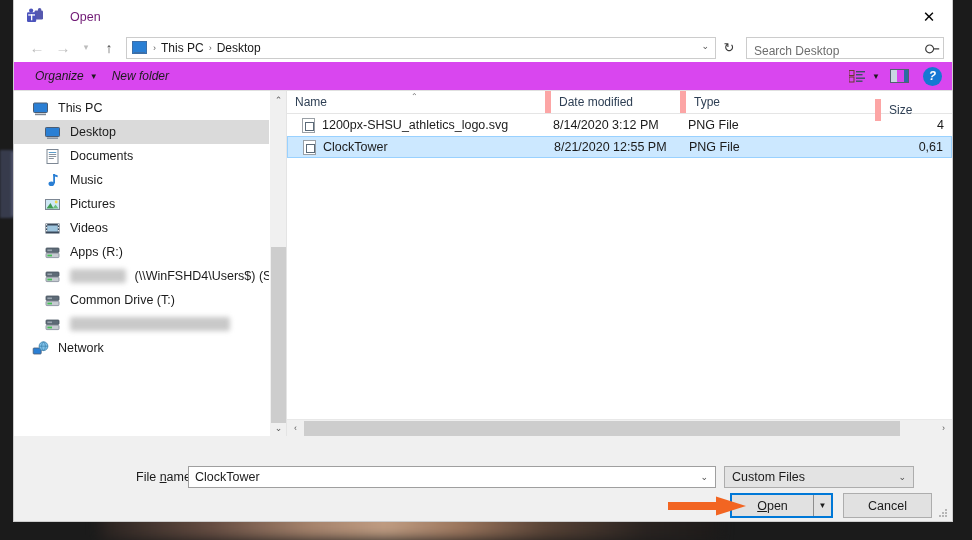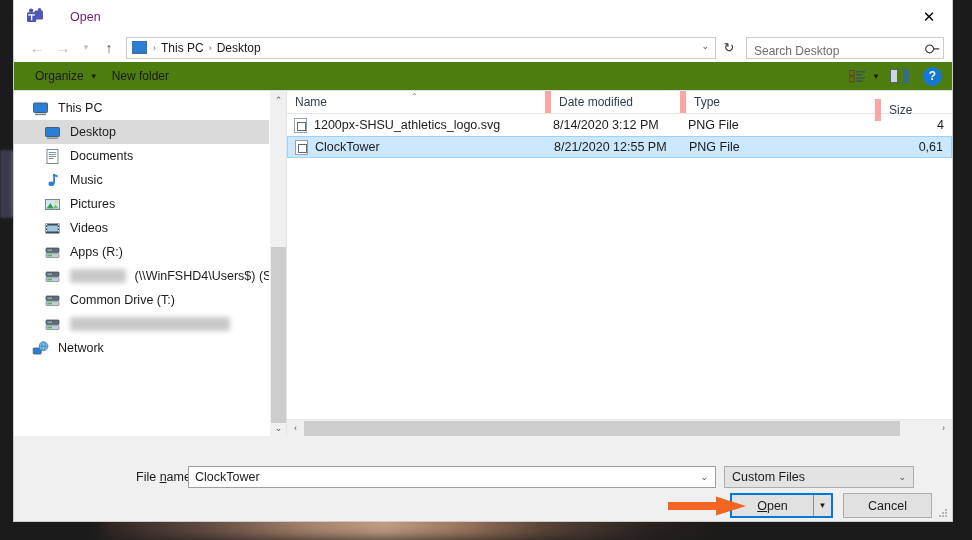--- a/index.html
+++ b/index.html
@@ -84,22 +84,22 @@
   .searchbox {
     width:198px; height:22px; border:1px solid #ccc; background:#fff;
     display:flex; align-items:flex-end; padding:0 4px 0 7px; margin-left:6px;
     flex:0 0 198px;
   }
   .searchbox .ph { flex:1; color:#6d6d6d; font-size:12px; }
   .search-icon { color:#4a4a4a; font-size:12px; transform:rotate(-45deg); }
 
   
   .cmdbar {
-    height:29px; background:#4d7c0f; border-bottom:1px solid #e0e0e0;
-    display:flex; align-items:center; flex:0 0 29px; padding:0 10px 0 14px;
+    height:29px; background:#d946ef; border-bottom:1px solid #e0e0e0;
+    display:flex; align-items:center; flex:0 0 29px; padding:0 10px 0 14px;font-style:italic;
   }
   .cmd-item { font-size:12px; color:#1b1b1b; padding:4px 7px; display:flex; align-items:center; gap:6px;}
   .cmd-caret { font-size:8px; color:#1b1b1b; }
   .cmd-spacer { flex:1; }
   .view-icon-wrap { display:flex; align-items:center; gap:7px; padding:3px 5px; }
   .view-glyph { position:relative; width:16px; height:13px; }
   .pane-glyph { width:19px; height:14px; border:1.4px solid #50626f; position:relative; }
   .pane-glyph::before{content:"";position:absolute;left:0;top:0;bottom:0;width:6px;background:#c9d7e3;}
   .pane-glyph::after{content:"";position:absolute;right:0;top:0;bottom:0;width:4px;background:#2b6ca3;}
   .help-btn {
@@ -161,21 +161,21 @@
   .col.size { flex:1 1 auto;margin-top:15px; }
   .sortcaret {
     position:absolute; left:124px; top:1px; font-size:8px; color:#6f6f6f;
   }
   .rows { flex:1 1 auto; overflow:hidden; }
   .frow {
     height:22px; display:flex; align-items:center; font-size:12.5px; color:#1b1b1b;
   }
   .frow.selected { background:#cce8ff; border:1px solid #99d1ff; height:22px; }
   .fcell { padding-left:8px; display:flex; align-items:center; gap:7px; white-space:nowrap; overflow:hidden;}
-  .fcell.name { width:258px; flex:0 0 258px; padding-left:7px;text-align:center; }
+  .fcell.name { width:258px; flex:0 0 258px; padding-left:15px;text-align:center; }
   .fcell.date { width:135px; flex:0 0 135px; }
   .fcell.type { width:195px; flex:0 0 195px; }
   .fcell.size { flex:1 1 auto; text-align:right; justify-content:flex-end; padding-right:8px;}
   .file-icon {
     width:13px; height:15px; background:#fff; border:1px solid #9aa0a6; position:relative;
     flex:0 0 13px;
   }
   .file-icon::after {
     content:""; position:absolute; left:2px; top:3px; width:7px; height:7px;
     border:1.2px solid #5b6a78;

